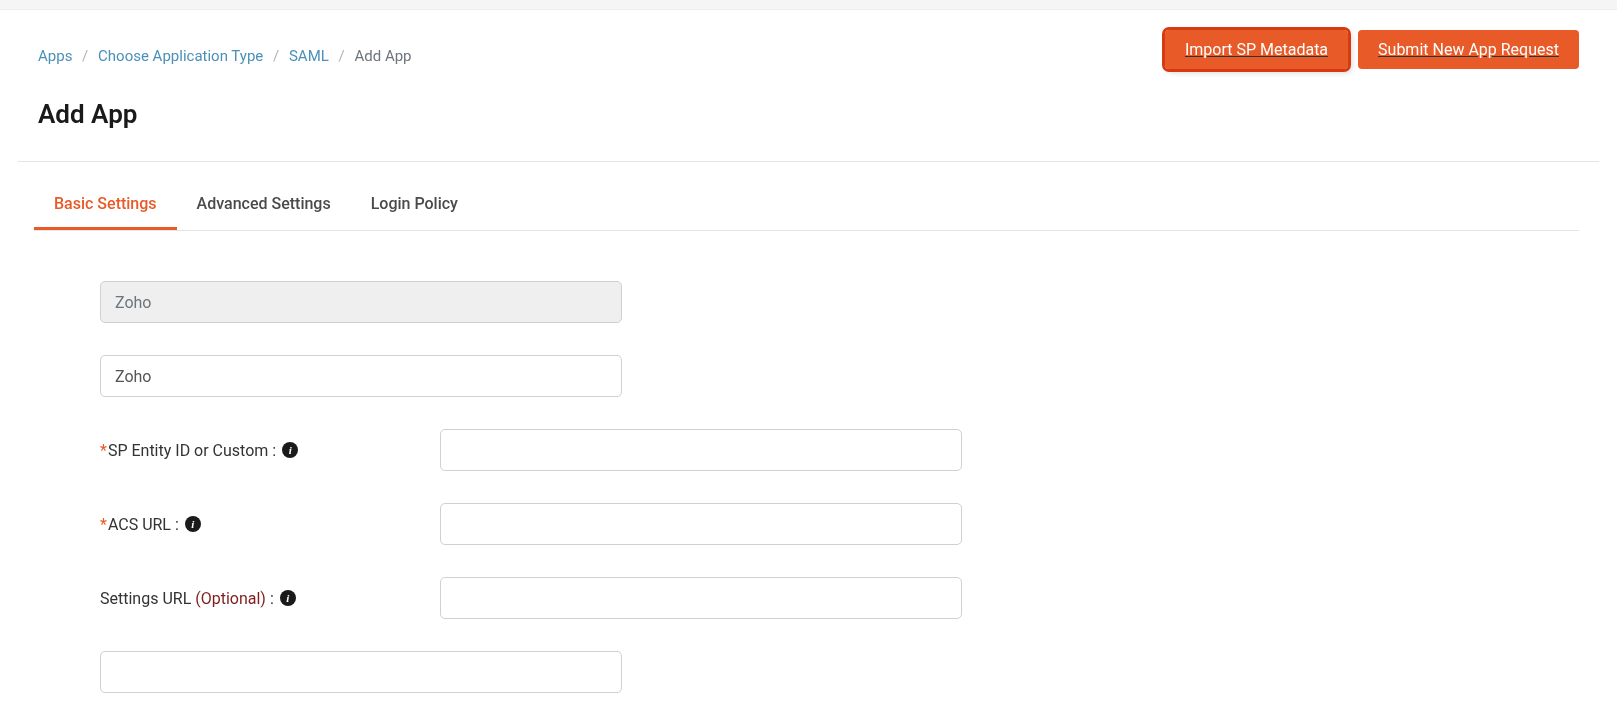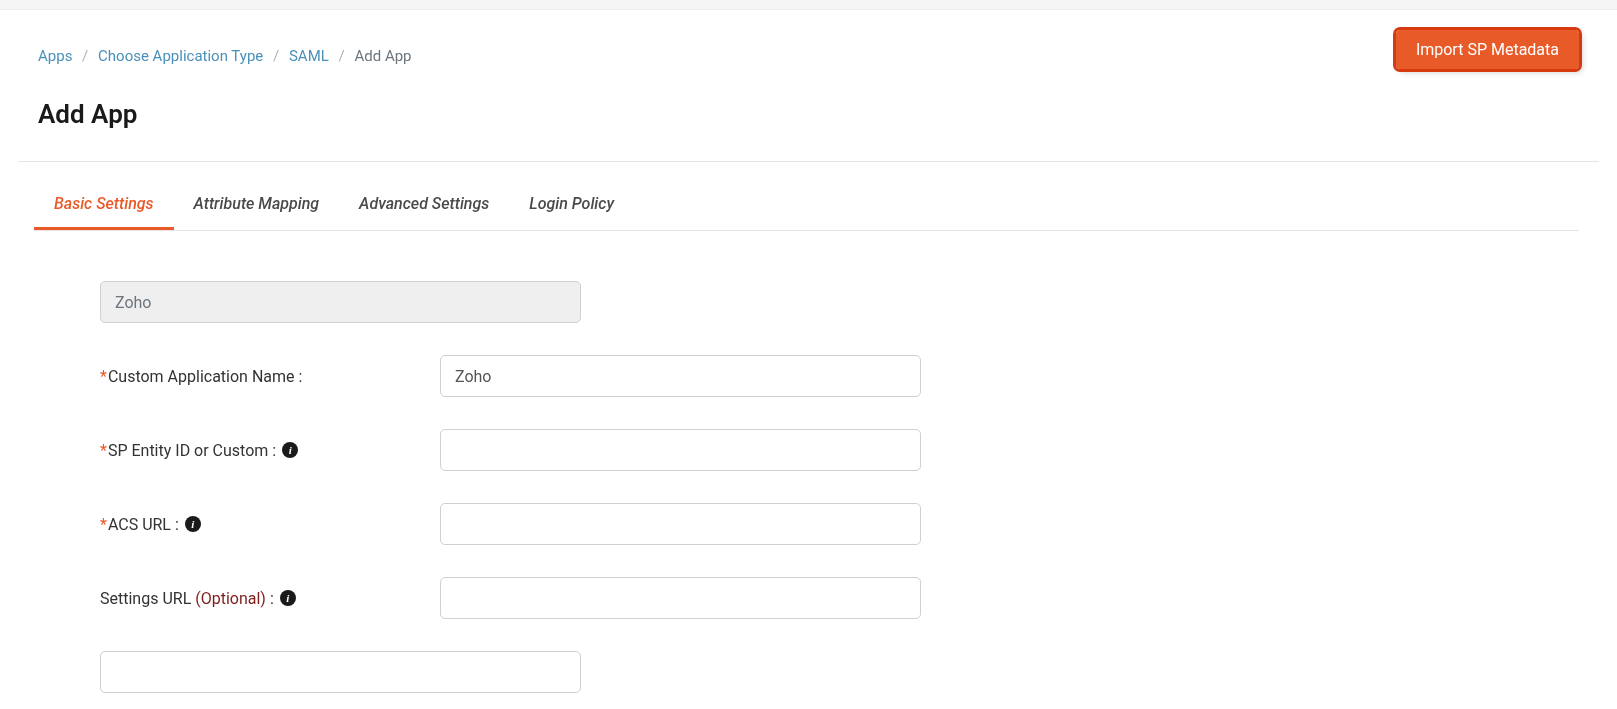--- a/index.html
+++ b/index.html
@@ -41,20 +41,21 @@
     .breadcrumb .sep {
       color: #adb5bd;
       margin: 0 6px;
     }
     .breadcrumb .current {
       color: #6c757d;
     }
     .action-buttons {
       display: flex;
       gap: 10px;
+      text-decoration: underline;
     }
     .btn {
       background: #e85a28;
       color: #ffffff;
       border: none;
       padding: 10px 20px;
       font-size: 16px;
       border-radius: 4px;
       cursor: pointer;
       font-family: inherit;
@@ -81,21 +82,20 @@
       margin-top: 18px;
       margin-left: -4px;
     }
     .tab {
       padding: 14px 20px;
       font-size: 16px;
       color: #4a4a4a;
       cursor: pointer;
       border-bottom: 3px solid transparent;
       font-weight: 500;
-      font-style: italic;
     }
     .tab.active {
       color: #e85a28;
       border-bottom-color: #e85a28;
     }
     .form-area {
       padding: 50px 0 0 62px;
     }
     .form-row {
       display: flex;
@@ -126,21 +126,21 @@
       background: #1a1a1a;
       color: #fff;
       border-radius: 50%;
       font-size: 11px;
       font-weight: bold;
       font-style: italic;
       font-family: Georgia, serif;
       cursor: help;
     }
     .form-input {
-      width: 481px;
+      width: 522px;
       height: 42px;
       padding: 8px 14px;
       font-size: 16px;
       border: 1px solid #d0d0d0;
       border-radius: 5px;
       font-family: inherit;
       color: #555;
     }
     .form-input:disabled {
       background: #efefef;
@@ -159,44 +159,41 @@
       <a href="#">Apps</a>
       <span class="sep">/</span>
       <a href="#">Choose Application Type</a>
       <span class="sep">/</span>
       <a href="#">SAML</a>
       <span class="sep">/</span>
       <span class="current">Add App</span>
     </div>
     <div class="action-buttons">
       <button class="btn btn-highlighted">Import SP Metadata</button>
+      <button class="btn">Submit New App Request</button>
     </div>
   </div>
 
   <h1 class="page-title">Add App</h1>
 
   <hr class="divider">
 
   <div class="tabs">
     <div class="tab active">Basic Settings</div>
-    <div class="tab">Attribute Mapping</div>
     <div class="tab">Advanced Settings</div>
     <div class="tab">Login Policy</div>
   </div>
 
   <div class="form-area">
 
     <div class="form-row">
       <input type="text" class="form-input" disabled="" value="Zoho" style="">
     </div>
 
     <div class="form-row">
-      <div class="form-label">
-        <span><span class="required">*</span><span>Custom Application Name :</span></span>
-      </div>
       <input type="text" class="form-input" value="Zoho" style="">
     </div>
 
     <div class="form-row">
       <div class="form-label">
         <span><span class="required">*</span><span>SP Entity ID or Custom :</span></span>
         <span class="info-icon">i</span>
       </div>
       <input type="text" class="form-input" value="" style="">
     </div>

